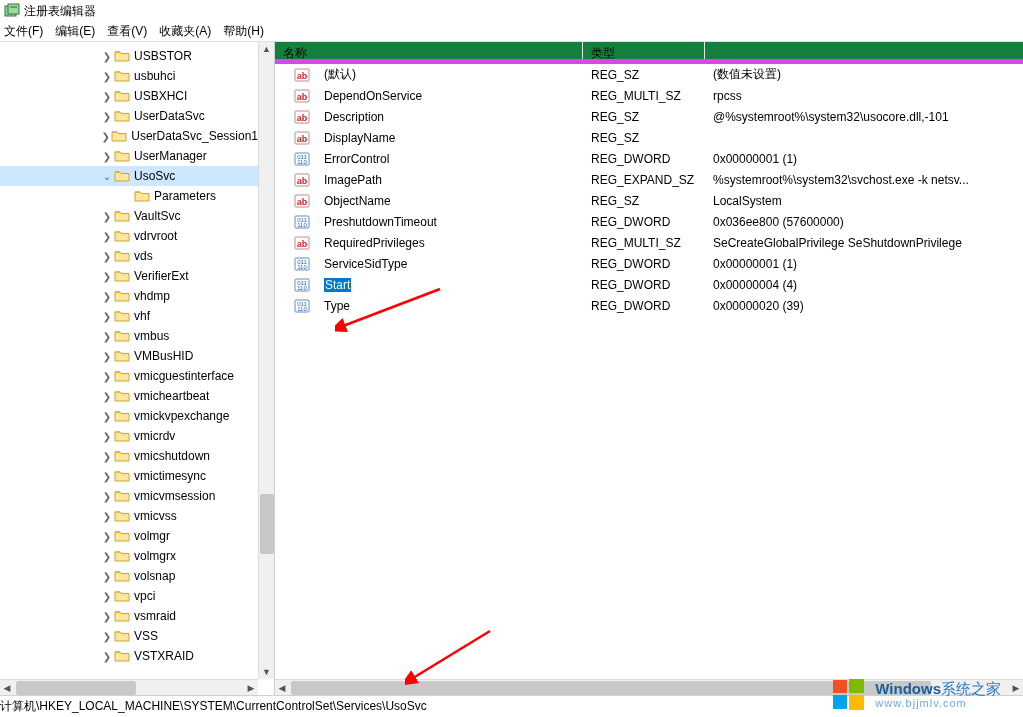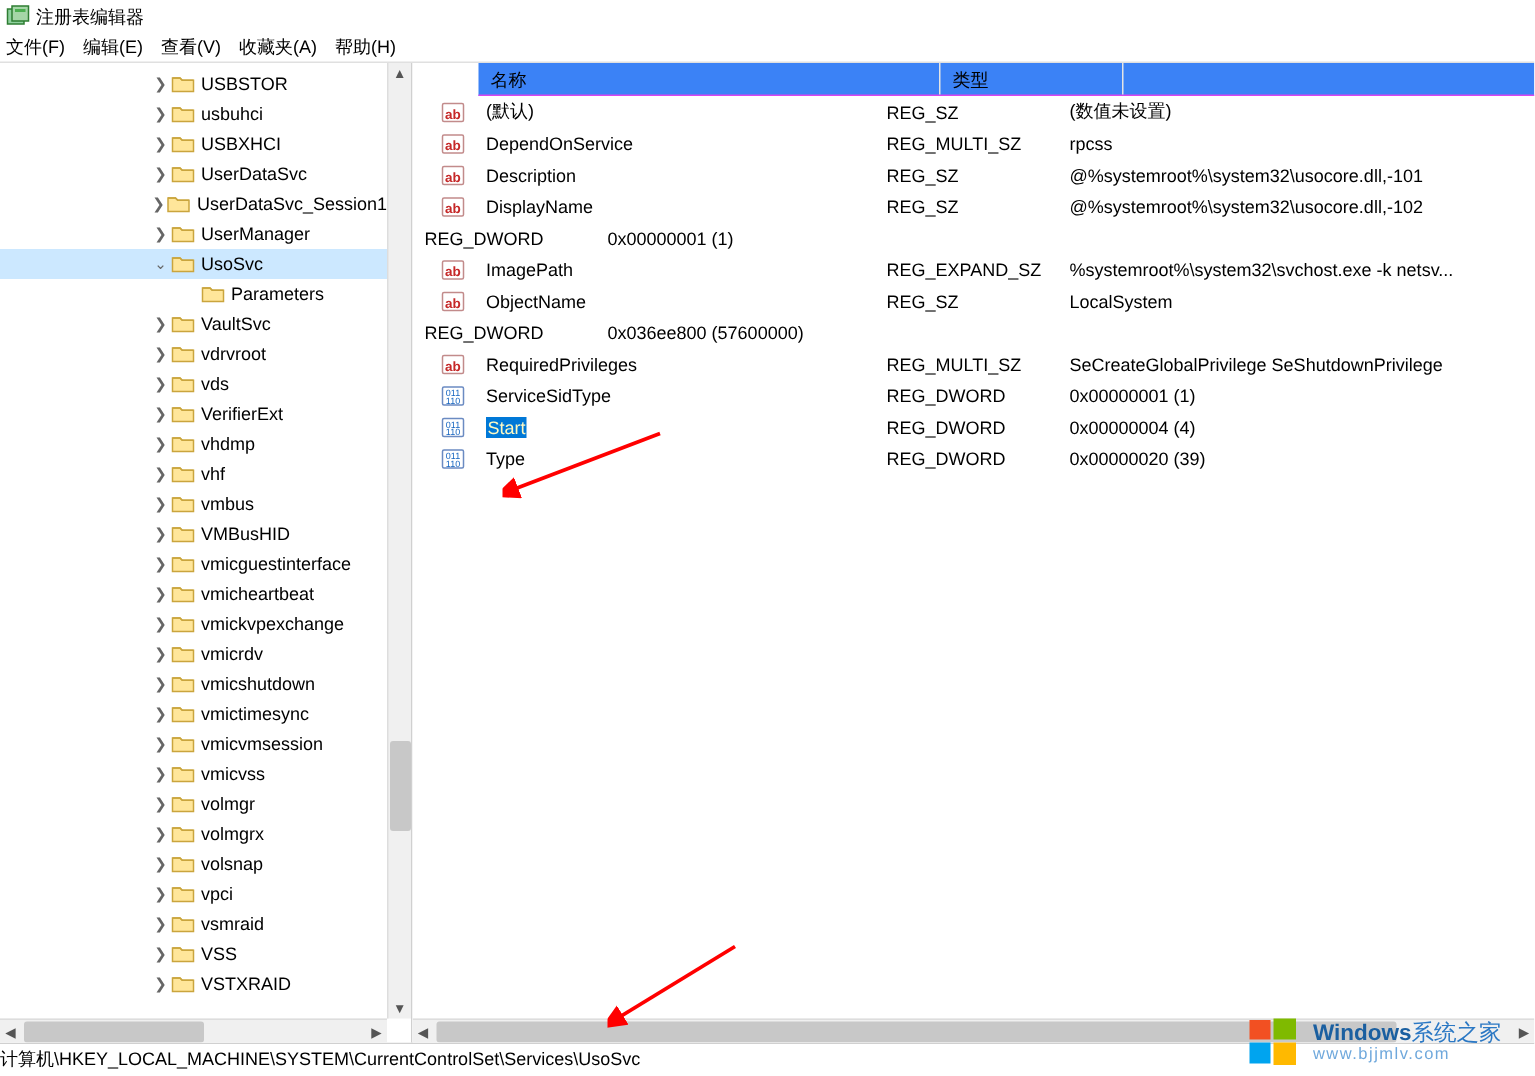--- a/index.html
+++ b/index.html
@@ -103,23 +103,22 @@
 
   .list-pane {
     flex: 1;
     position: relative;
     background: #fff;
     overflow:hidden;
   }
   .list-header {
     display: flex;
     height: 22px;
-    border-bottom: 1px solid #d946ef;
-    background: #3b82f6;
-    margin-left: 44px;
+    border-bottom: 5px solid #d946ef;
+    background: #15803d;
   }
   .list-header .col {
     padding: 3px 8px;
     border-right: 1px solid #e4e4e4;
     font-size: 12px;
     text-align: left;
   }
   .col-name { width: 308px; }
   .col-type { width: 122px; }
   .col-data { flex: 1; }
@@ -797,23 +796,32 @@
           <div class="cell cell-name">
             <span class="val-icon">
               <svg width="16" height="16" viewBox="0 0 16 16">
                 <rect x="1" y="2" width="14" height="12" rx="1" fill="#fff" stroke="#c28b8b"></rect>
                 <text x="8" y="12" text-anchor="middle" font-size="9" font-weight="bold" fill="#c62828">ab</text>
               </svg>
             </span>
             <span class="val-label">DisplayName</span>
           </div>
           <div class="cell cell-type">REG_SZ</div>
-          <div class="cell cell-data">@%systemroot%\system32\usocore.dll,-102</div>
-        </div>
-        <div class="list-row">
+        </div>
+        <div class="list-row">
+          <div class="cell cell-name">
+            <span class="val-icon">
+              <svg width="16" height="16" viewBox="0 0 16 16">
+                <rect x="1" y="2" width="14" height="12" rx="1" fill="#fff" stroke="#6b8bc2"></rect>
+                <text x="8" y="8" text-anchor="middle" font-size="6" fill="#1565c0">011</text>
+                <text x="8" y="13" text-anchor="middle" font-size="6" fill="#1565c0">110</text>
+              </svg>
+            </span>
+            <span class="val-label">ErrorControl</span>
+          </div>
           <div class="cell cell-type">REG_DWORD</div>
           <div class="cell cell-data">0x00000001 (1)</div>
         </div>
         <div class="list-row">
           <div class="cell cell-name">
             <span class="val-icon">
               <svg width="16" height="16" viewBox="0 0 16 16">
                 <rect x="1" y="2" width="14" height="12" rx="1" fill="#fff" stroke="#c28b8b"></rect>
                 <text x="8" y="12" text-anchor="middle" font-size="9" font-weight="bold" fill="#c62828">ab</text>
               </svg>
@@ -830,20 +838,30 @@
                 <rect x="1" y="2" width="14" height="12" rx="1" fill="#fff" stroke="#c28b8b"></rect>
                 <text x="8" y="12" text-anchor="middle" font-size="9" font-weight="bold" fill="#c62828">ab</text>
               </svg>
             </span>
             <span class="val-label">ObjectName</span>
           </div>
           <div class="cell cell-type">REG_SZ</div>
           <div class="cell cell-data">LocalSystem</div>
         </div>
         <div class="list-row">
+          <div class="cell cell-name">
+            <span class="val-icon">
+              <svg width="16" height="16" viewBox="0 0 16 16">
+                <rect x="1" y="2" width="14" height="12" rx="1" fill="#fff" stroke="#6b8bc2"></rect>
+                <text x="8" y="8" text-anchor="middle" font-size="6" fill="#1565c0">011</text>
+                <text x="8" y="13" text-anchor="middle" font-size="6" fill="#1565c0">110</text>
+              </svg>
+            </span>
+            <span class="val-label">PreshutdownTimeout</span>
+          </div>
           <div class="cell cell-type">REG_DWORD</div>
           <div class="cell cell-data">0x036ee800 (57600000)</div>
         </div>
         <div class="list-row">
           <div class="cell cell-name">
             <span class="val-icon">
               <svg width="16" height="16" viewBox="0 0 16 16">
                 <rect x="1" y="2" width="14" height="12" rx="1" fill="#fff" stroke="#c28b8b"></rect>
                 <text x="8" y="12" text-anchor="middle" font-size="9" font-weight="bold" fill="#c62828">ab</text>
               </svg>

